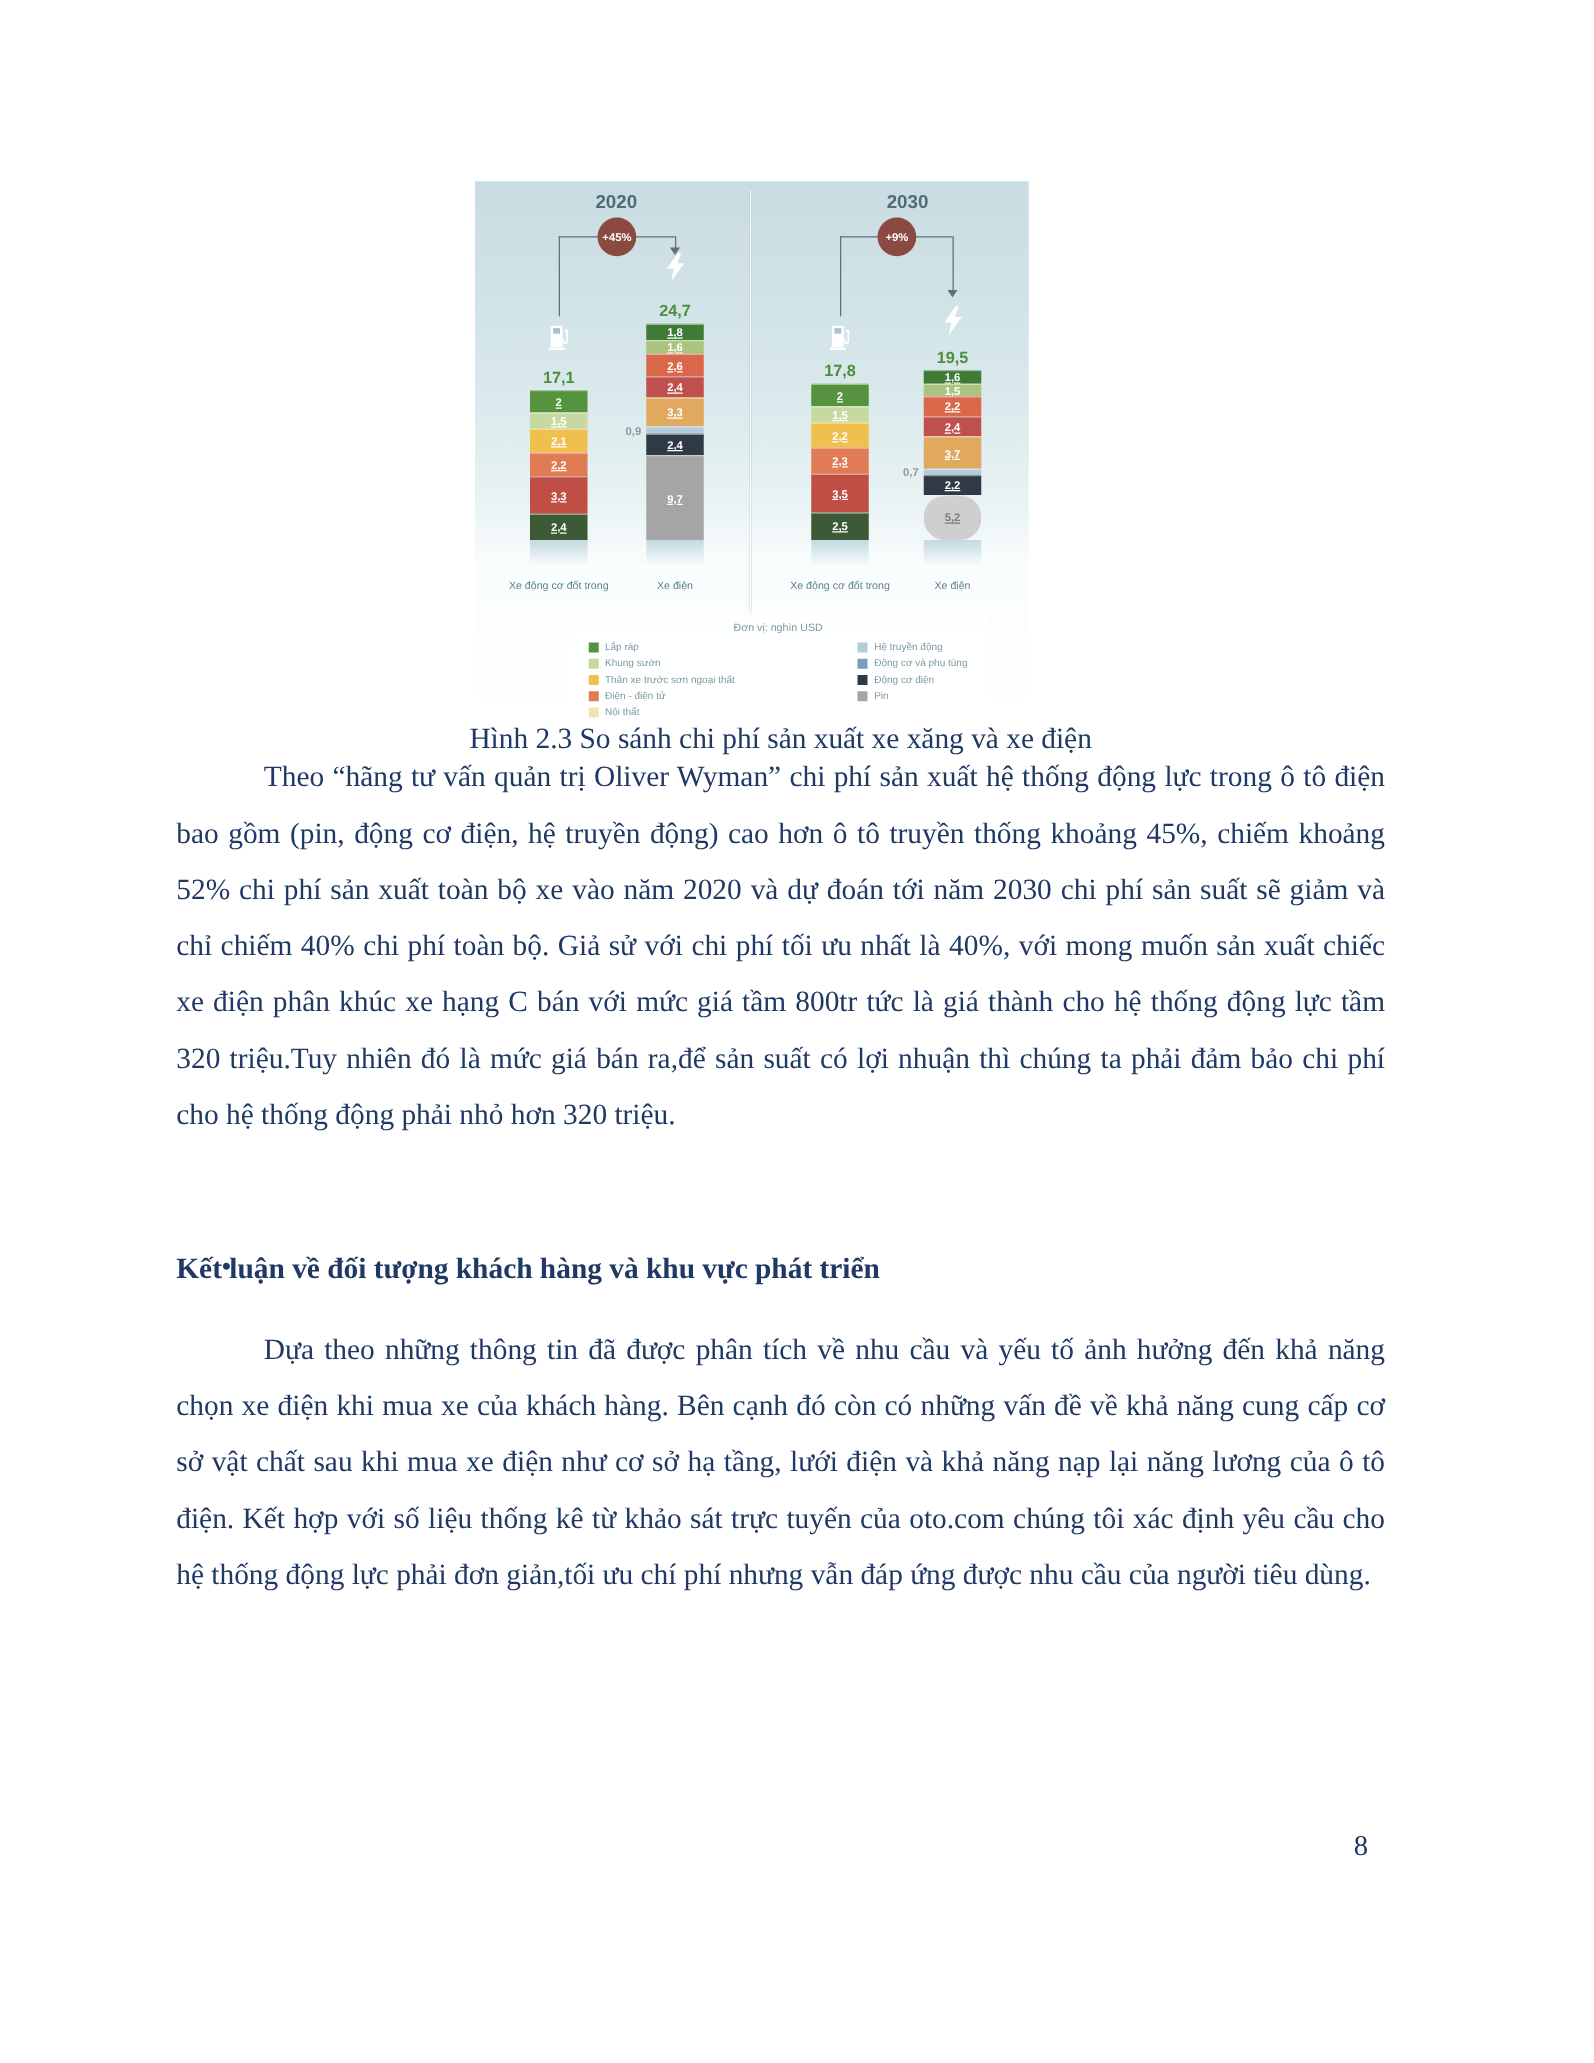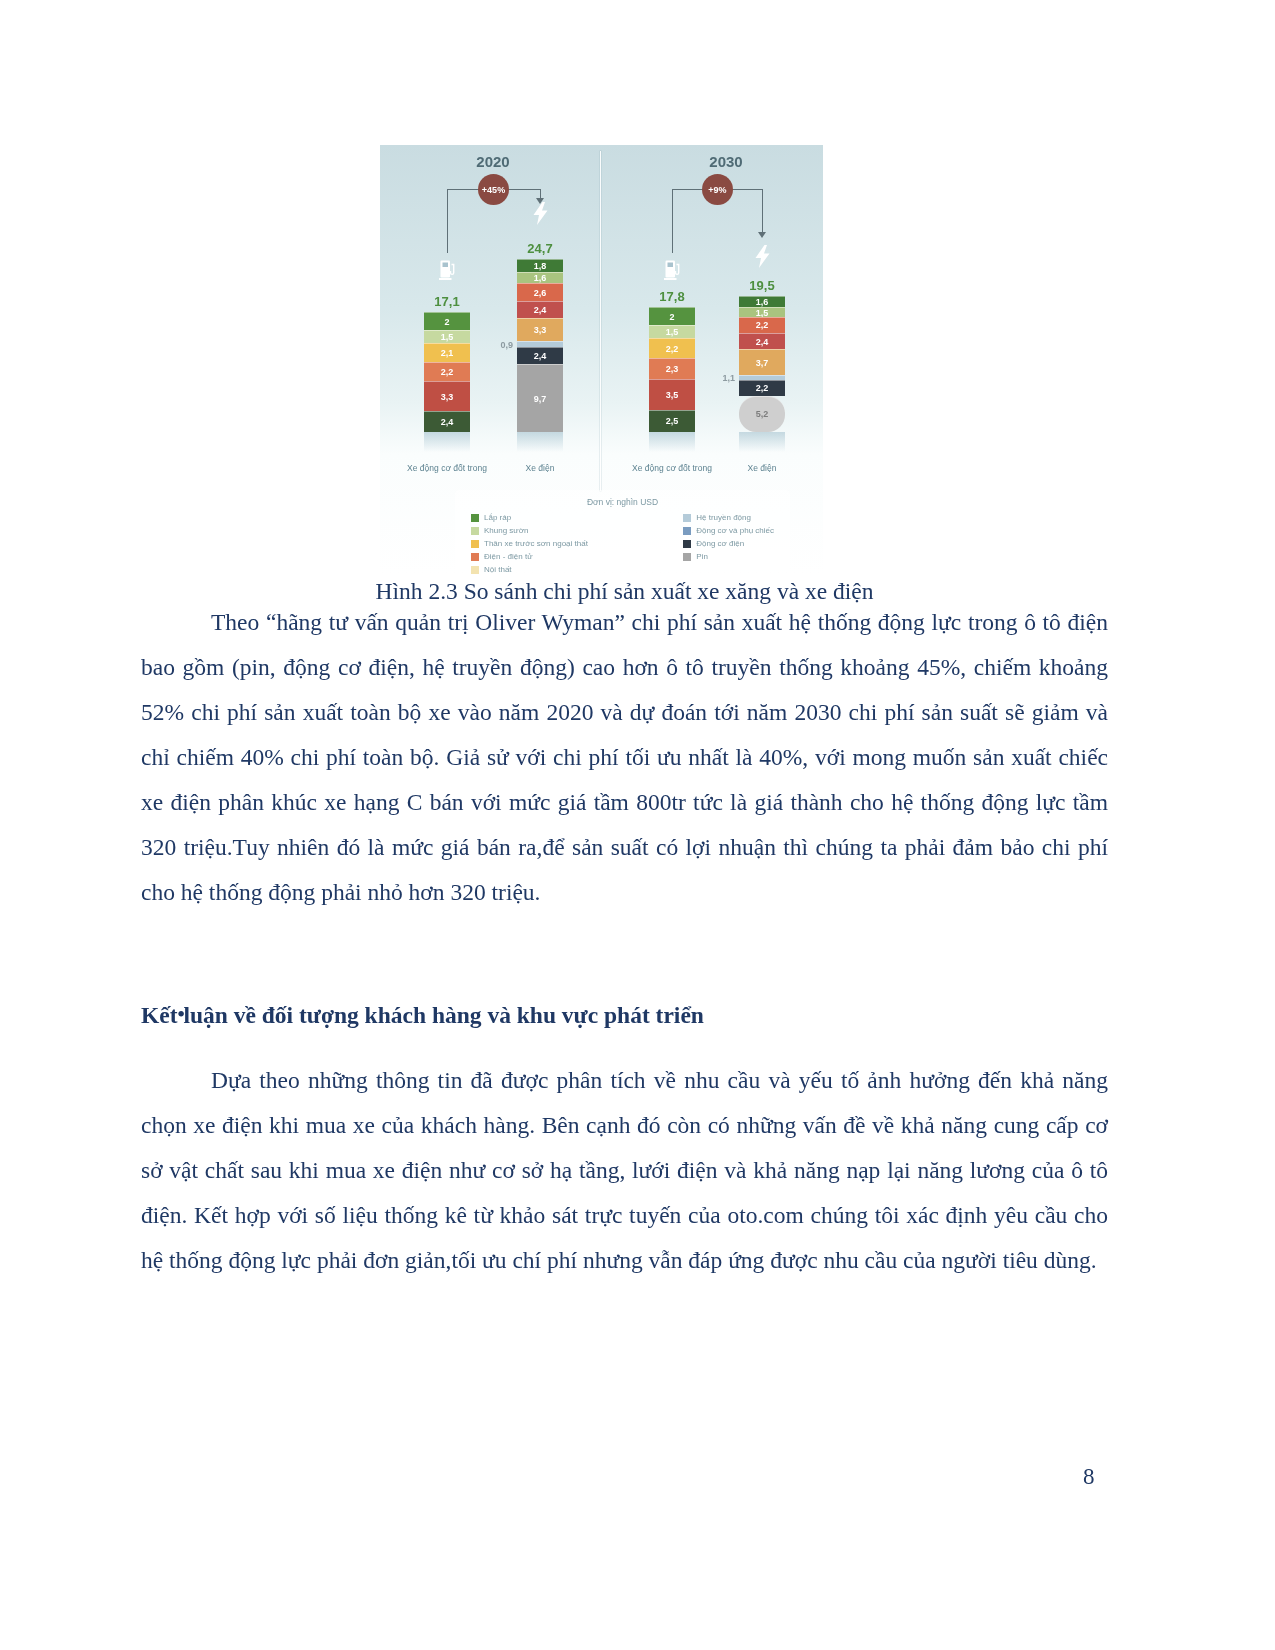--- a/index.html
+++ b/index.html
@@ -27,21 +27,21 @@
   .arrow-down { position:absolute; width:0; height:0; z-index:2;
     border-left:4px solid transparent; border-right:4px solid transparent; border-top:6px solid #5f7077; }
   .chart-icon { position:absolute; z-index:3; }
   .bar-wrap { position:absolute; bottom:143px; width:46px; display:flex;
     flex-direction:column; align-items:center; z-index:2; }
   .bar-total { font-family:"Liberation Sans",sans-serif; font-size:13px; font-weight:bold;
     color:#4d8f3f; margin-bottom:3px; }
   .bar { width:46px; display:flex; flex-direction:column; }
   .seg { position:relative; display:flex; align-items:center; justify-content:center;
     border-top:1px solid rgba(255,255,255,0.45); }
-  .seg-label { color:#ffffff; font-family:"Liberation Sans",sans-serif; font-size:9px; font-weight:bold; }
+  .seg-label { color:#ffffff; font-family:"Liberation Sans",sans-serif; font-size:9px; font-weight:bold;text-decoration:underline; }
   .seg-label-outside { position:absolute; left:-30px; width:26px; text-align:right; top:50%;
     transform:translateY(-50%); color:#8c9aa0; font-family:"Liberation Sans",sans-serif;
     font-size:9px; font-weight:bold; }
   .reflection { position:absolute; top:287px; width:46px; height:20px; z-index:1;
     background:linear-gradient(180deg,rgba(150,185,200,0.5),rgba(150,185,200,0)); }
   .axis-label { position:absolute; top:318px; width:110px; text-align:center; white-space:nowrap;
     font-family:"Liberation Sans",sans-serif; font-size:8.5px; color:#5d8290; }
   .legend { position:absolute; left:75px; top:345px; width:335px; height:80px;
     background:rgba(255,255,255,0.55); border-radius:4px; padding:7px 16px;
     font-family:"Liberation Sans",sans-serif; color:#7d99a3; z-index:2; }
@@ -204,21 +204,21 @@
         <div class="seg" style="height: 15.4px; background: rgb(217, 104, 75);">
           <span class="seg-label">2,2</span>
         </div>
         <div class="seg" style="height: 16.8px; background: rgb(192, 80, 77);">
           <span class="seg-label">2,4</span>
         </div>
         <div class="seg" style="height: 25.9px; background: rgb(224, 169, 94);">
           <span class="seg-label">3,7</span>
         </div>
         <div class="seg" style="height: 4.9px; background: rgb(180, 203, 217);">
-          <span class="seg-label-outside">1,1</span>
+          <span class="seg-label-outside">0,7</span>
         </div>
         <div class="seg" style="height: 15.4px; background: rgb(47, 58, 70);">
           <span class="seg-label">2,2</span>
         </div>
         <div class="seg" style="height: 36.4px; background: rgb(207, 207, 207); border-radius: 17px;">
           <span class="seg-label" style="color: rgb(125, 125, 125);">5,2</span>
         </div>
       </div>
   </div>
   <div class="reflection" style="left:269px"></div>
@@ -251,21 +251,21 @@
             <span>Nội thất</span>
           </div>
         </div>
       <div class="legend-col">
           <div class="legend-item">
             <span class="legend-swatch" style="background: rgb(180, 203, 217);"></span>
             <span>Hệ truyền động</span>
           </div>
           <div class="legend-item">
             <span class="legend-swatch" style="background: rgb(122, 156, 192);"></span>
-            <span>Động cơ và phụ chiếc</span>
+            <span>Động cơ và phụ tùng</span>
           </div>
           <div class="legend-item">
             <span class="legend-swatch" style="background: rgb(47, 58, 70);"></span>
             <span>Động cơ điện</span>
           </div>
           <div class="legend-item">
             <span class="legend-swatch" style="background: rgb(165, 165, 165);"></span>
             <span>Pin</span>
           </div>
         </div>

